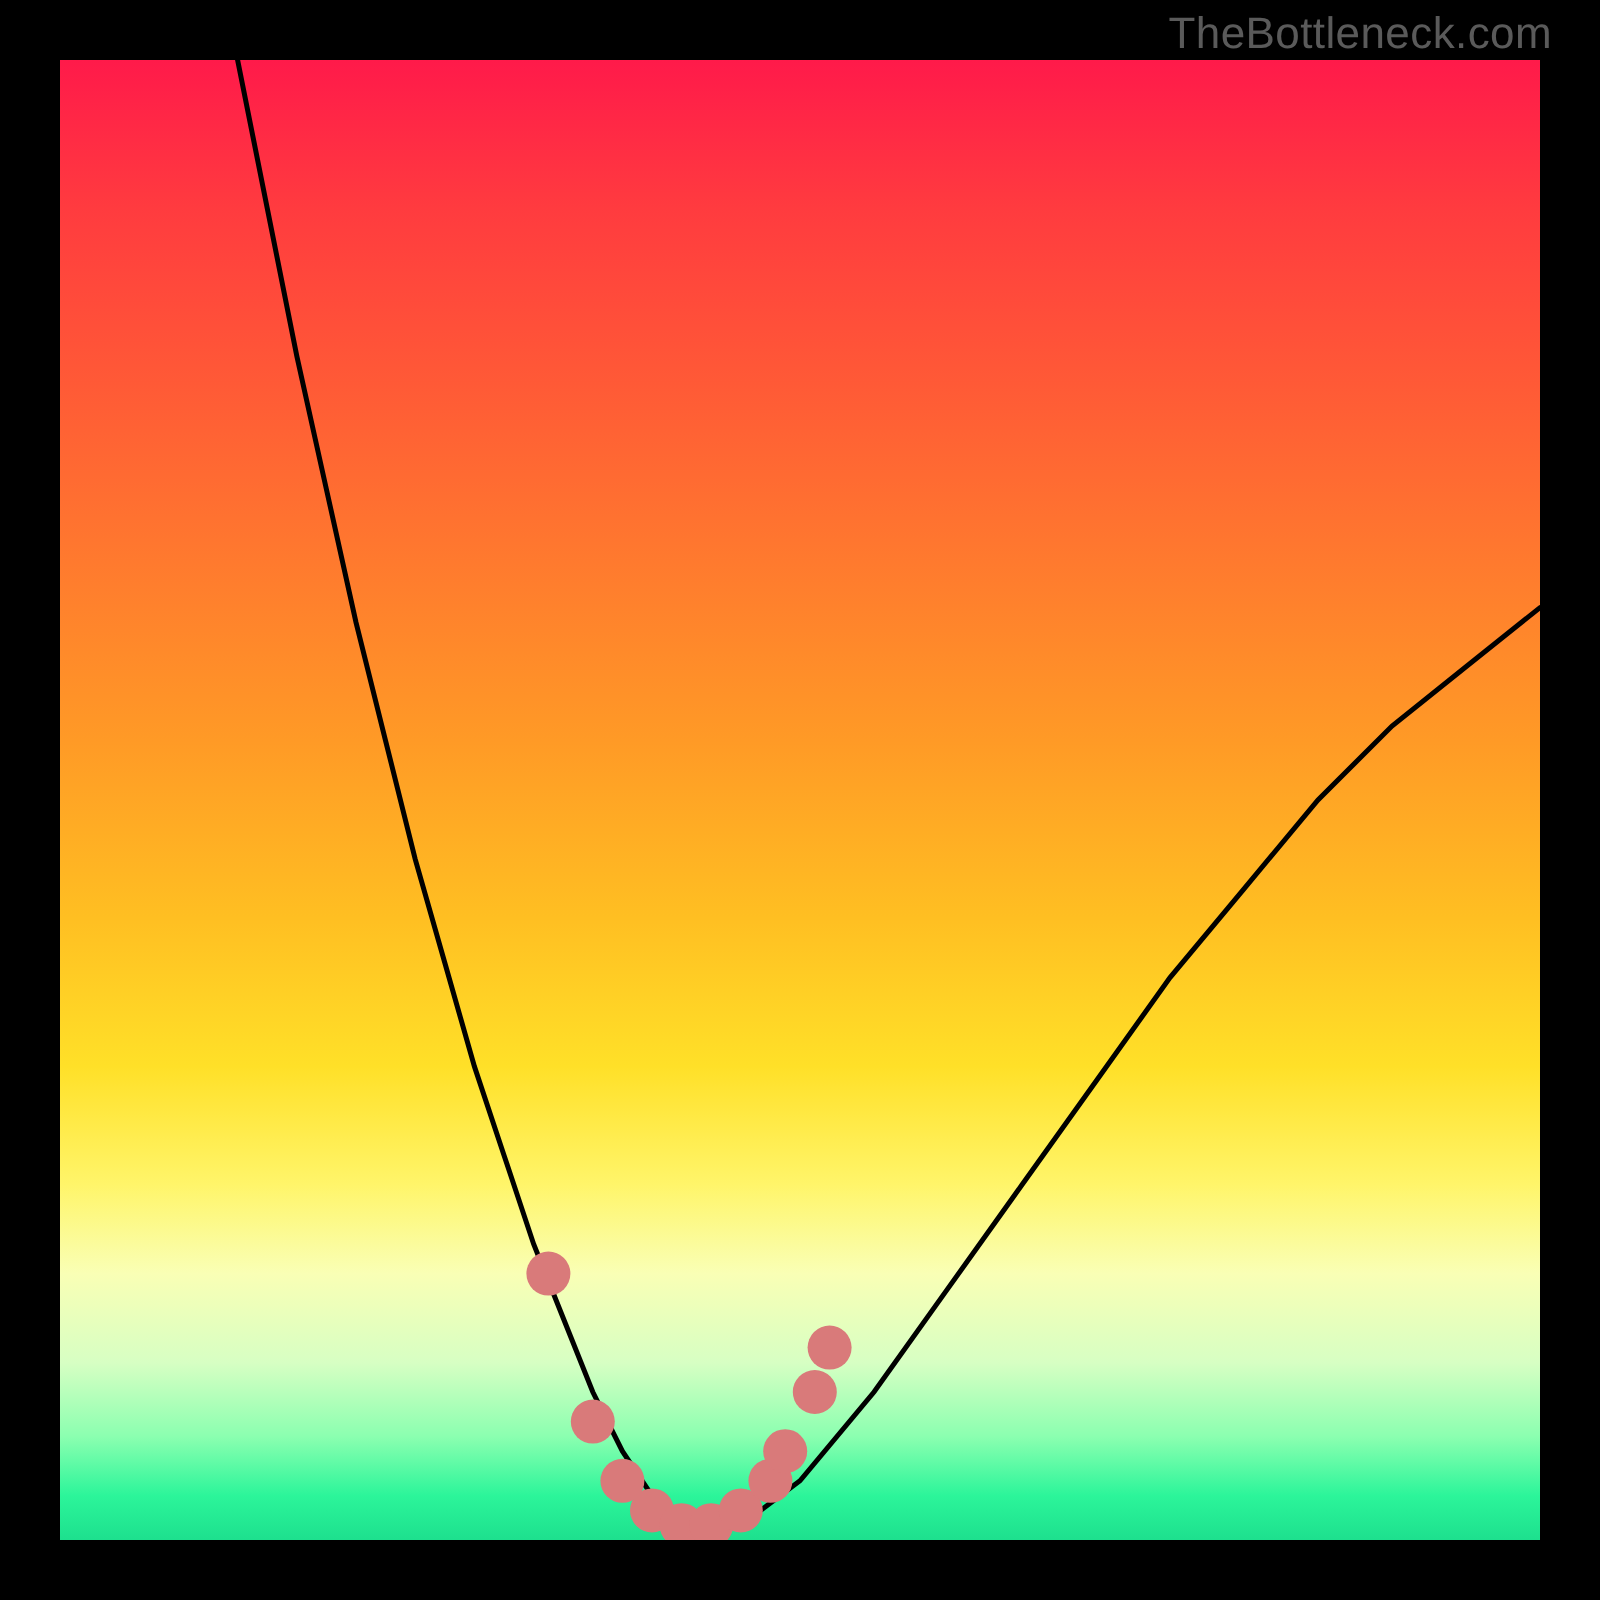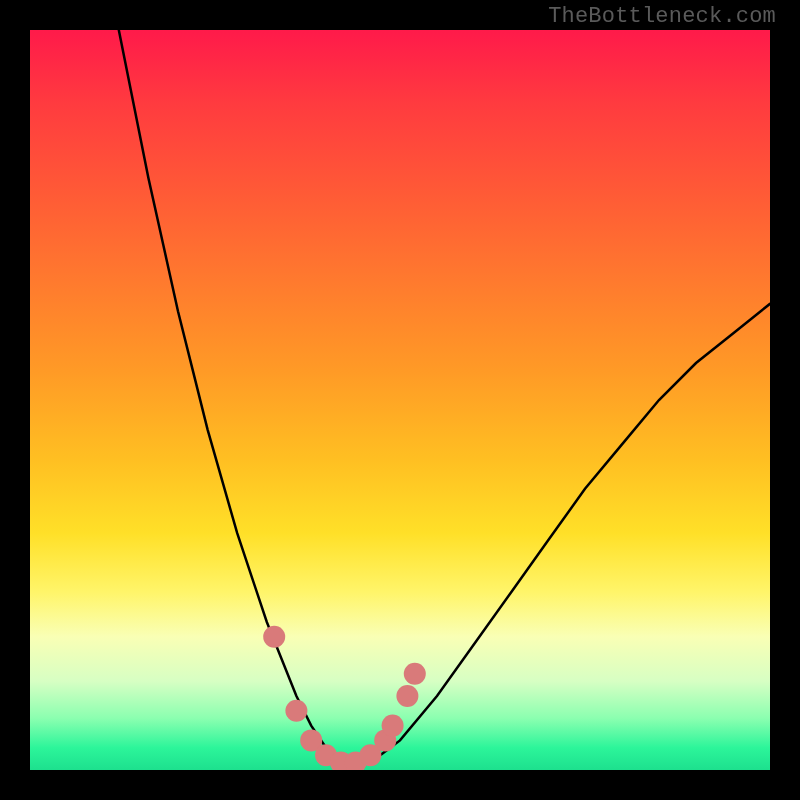--- a/index.html
+++ b/index.html
@@ -11,21 +11,20 @@
     overflow: hidden;
     font-family: Arial, Helvetica, sans-serif;
   }
   .frame {
     position: absolute;
     top: 0;
     left: 0;
     width: 788px;
     height: 800px;
     background: #000;
-    font-family: Liberation Mono, monospace;
   }
   .plot {
     position: absolute;
     top: 30px;
     left: 30px;
     width: 740px;
     height: 740px;
     overflow: hidden;
   }
   .gradient {

